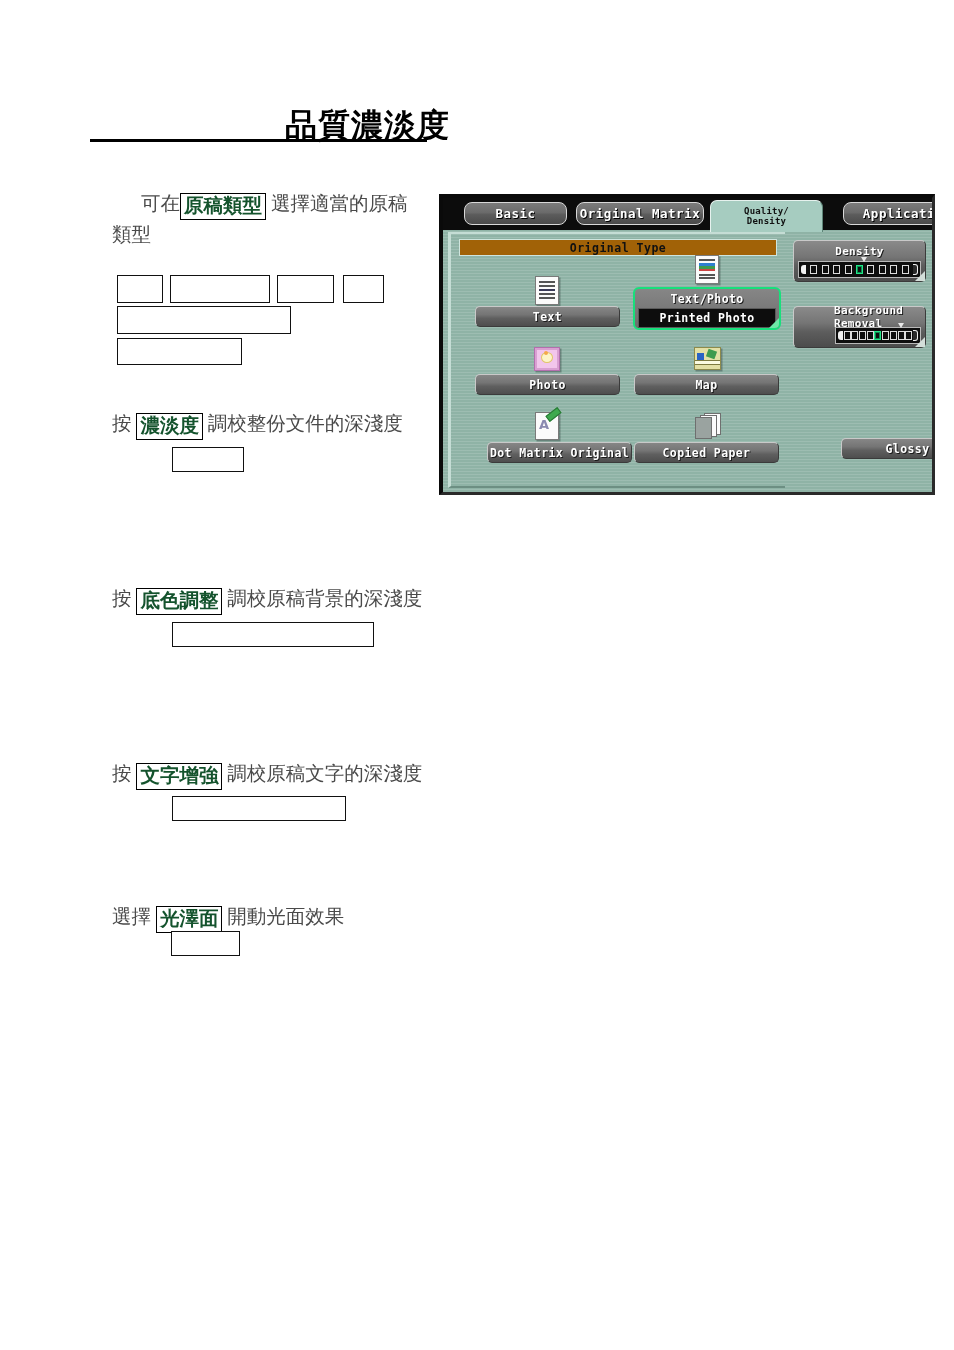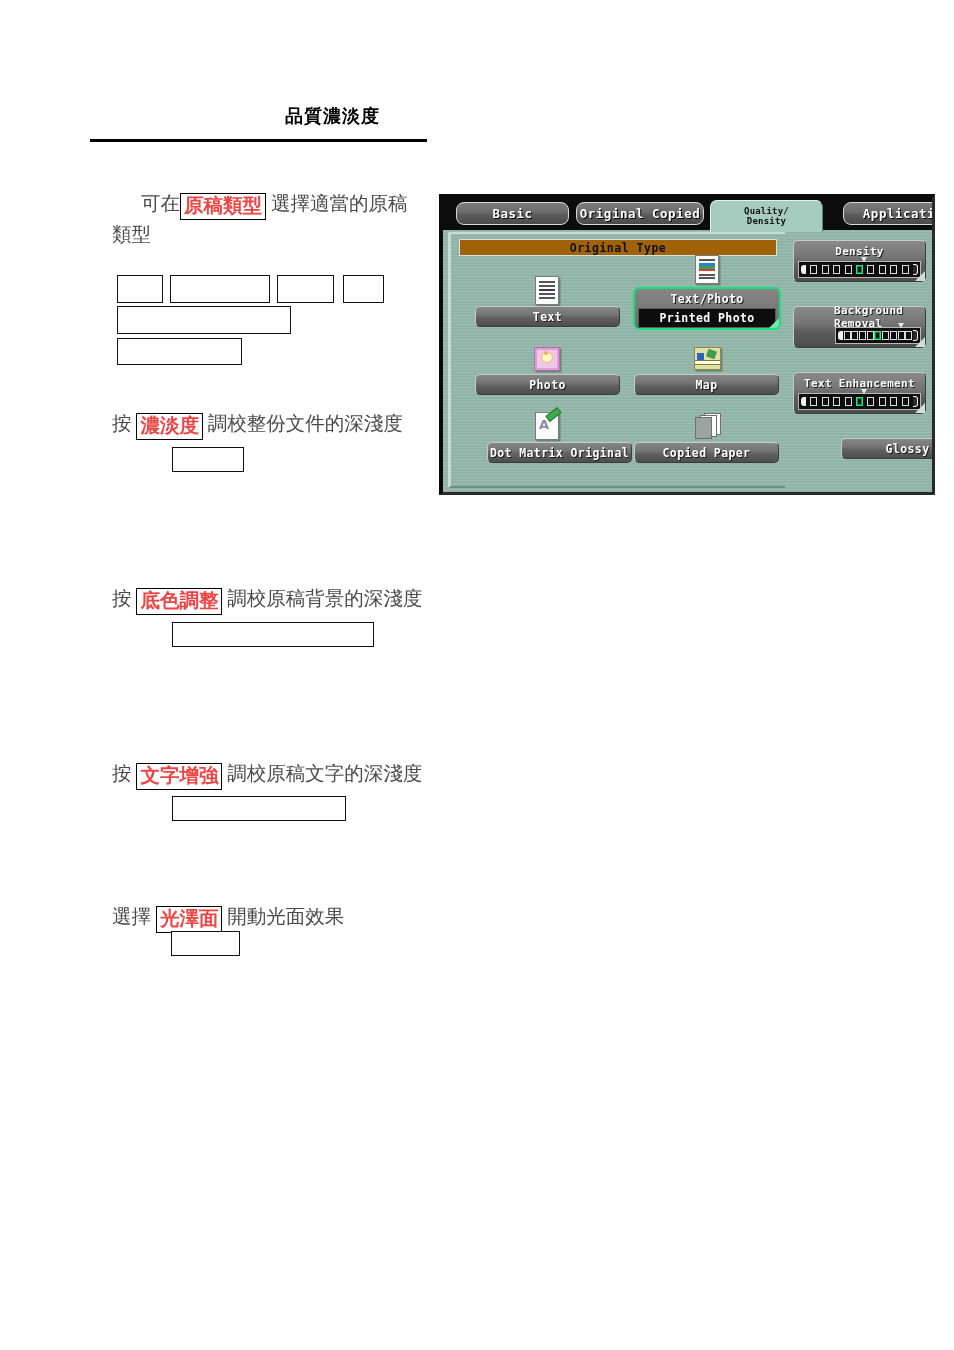--- a/index.html
+++ b/index.html
@@ -15,21 +15,21 @@
     color: #1a1a1a;
     overflow: hidden;
   }
 
   
   .page-title {
     position: absolute;
     left: 285px;
     top: 104px;
     font-family: "DejaVu Serif", "Liberation Serif", serif;
-    font-size: 18px;
+    font-size: 32px;
     font-weight: bold;
     letter-spacing: 1px;
     color: #000;
   }
   .title-rule {
     position: absolute;
     left: 90px;
     top: 139px;
     width: 337px;
     height: 3px;
@@ -42,21 +42,21 @@
     line-height: 31px;
     color: #3a3a3a;
     white-space: nowrap;
   }
   .para .plain { color: #4a4a4a; }
   .para .boxed {
     display: inline-block;
     border: 1.6px solid #000;
     padding: 0px 3px 1px 3px;
     font-weight: bold;
-    color: #ef4444;
+    color: #14532d;
     line-height: 24px;
     vertical-align: -2px;
   }
 
   .p1a { left: 141px; top: 188px; }
   .p1b { left: 112px; top: 219px; }
   .p2  { left: 112px; top: 408px; }
   .p3  { left: 112px; top: 583px; }
   .p4  { left: 112px; top: 758px; }
   .p5  { left: 112px; top: 901px; }
@@ -116,21 +116,21 @@
     border-radius: 8px;
     color: #ffffff;
     font-size: 12.5px;
     font-weight: bold;
     display: flex;
     align-items: center;
     justify-content: center;
     letter-spacing: 0.5px;
     text-shadow: 1px 1px 0 #000;
   }
-  .tab.tab-basic { left: 13px; width: 113px; }
+  .tab.tab-basic { left: 21px; width: 103px; }
   .tab.tab-orig  { left: 133px; width: 128px; }
   .tab.tab-app   { left: 400px; width: 128px; }
   .tab-active {
     position: absolute;
     left: 267px;
     top: 2px;
     width: 113px;
     height: 32px;
     box-sizing: border-box;
     background: #a6ccc0;
@@ -521,21 +521,21 @@
   <span class="boxed">光澤面</span>
   <span class="plain">開動光面效果</span>
 </div>
 <div class="blank-box" style="left:171px; top:931px; width:69px; height:25px;"></div>
 
 <div class="panel">
   <div class="panel-bg-stripes"></div>
 
   <div class="tabbar">
     <div class="tab tab-basic">Basic</div>
-    <div class="tab tab-orig">Original Copied</div>
+    <div class="tab tab-orig">Original Matrix</div>
     <div class="tab-active">
       <span>Quality/</span>
       <span>Density</span>
     </div>
     <div class="tab tab-app">Application</div>
   </div>
 
   <div class="content">
 
     <div class="left-col">
@@ -635,35 +635,17 @@
           <span class="cell sel"></span>
           <span class="cell"></span>
           <span class="cell"></span>
           <span class="cell"></span>
           <span class="cell"></span>
           <span class="cap right"></span>
         </div>
         <span class="corner"></span>
       </div>
 
-      <div class="ctl ctl-textenh">
-        <div class="ctl-title">Text Enhancement</div>
-        <div class="slider">
-          <span class="marker" style="left:62px"></span>
-          <span class="cap left"></span>
-          <span class="cell"></span>
-          <span class="cell"></span>
-          <span class="cell"></span>
-          <span class="cell"></span>
-          <span class="cell sel"></span>
-          <span class="cell"></span>
-          <span class="cell"></span>
-          <span class="cell"></span>
-          <span class="cell"></span>
-          <span class="cap right"></span>
-        </div>
-        <span class="corner"></span>
-      </div>
 
       <div class="btn btn-glossy">Glossy</div>
     </div>
   </div>
 </div>
 
 </body></html>

